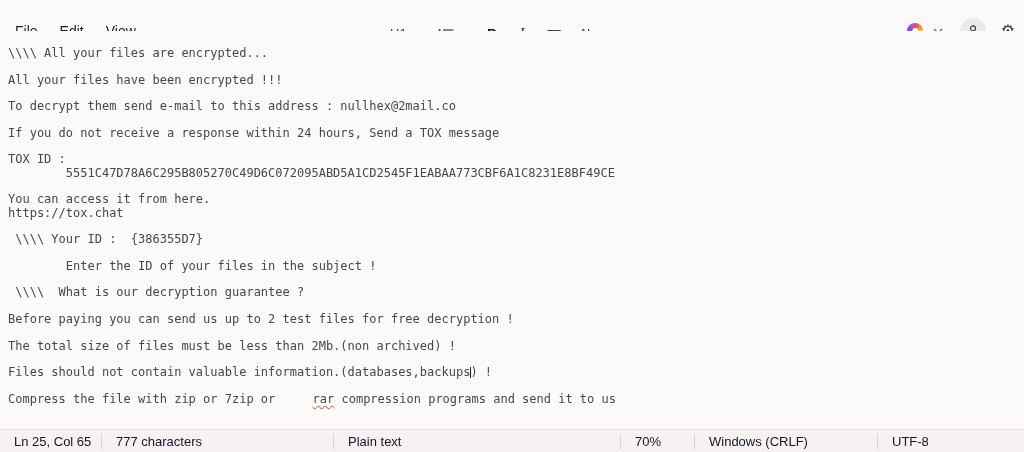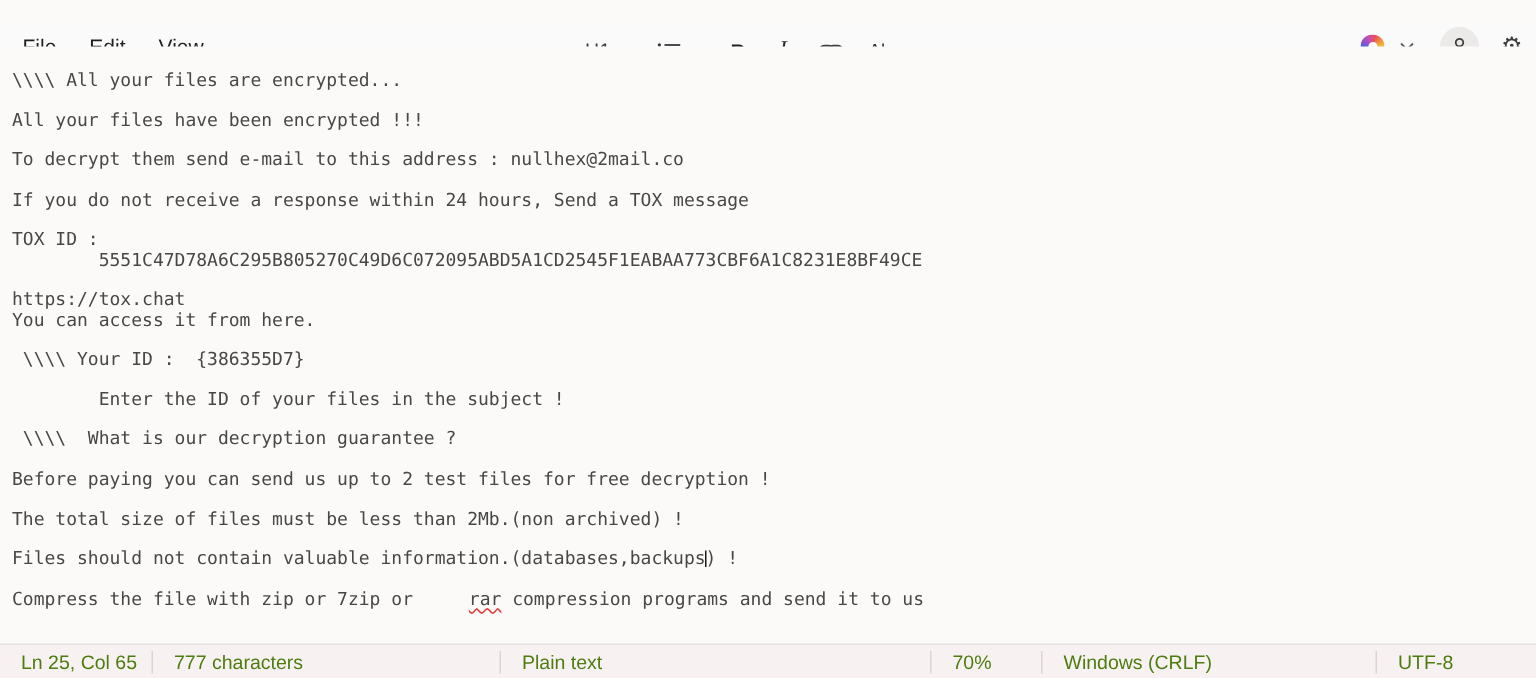--- a/index.html
+++ b/index.html
@@ -88,30 +88,30 @@
     text-decoration-thickness:1px;
     text-underline-offset:2px;
     margin-left:30px;
   }
 
   
   .statusbar {
     position:absolute; bottom:0; left:0; width:1024px; height:23px;
     background:#f7f2f1; border-top:1px solid #e8e3e2;
     display:flex; align-items:center;
-    font-size:13px; color:#4d7c0f;
+    font-size:13px; color:#0f172a;
   }
   .seg { padding-left:14px; height:15px; line-height:15px; border-left:1px solid #dad4d3; white-space:nowrap; }
   .seg:first-child { border-left:none; }
   .seg.s1 { width:101px; }
   .seg.s2 { width:232px; }
   .seg.s3 { width:287px; }
   .seg.s4 { width:74px;  }
   .seg.s5 { width:183px; }
-  .seg.s6 { flex:1;margin-left:40px; }
+  .seg.s6 { flex:1; }
 </style>
 </head>
 <body>
 
 <div class="titlebar">
   <div class="menus">
     <button class="menu-item">File</button>
     <button class="menu-item">Edit</button>
     <button class="menu-item">View</button>
   </div>
@@ -181,22 +181,22 @@
       <div class="line"></div>
       <div class="line">All your files have been encrypted !!!</div>
       <div class="line"></div>
       <div class="line">To decrypt them send e-mail to this address : nullhex@2mail.co</div>
       <div class="line"></div>
       <div class="line">If you do not receive a response within 24 hours, Send a TOX message</div>
       <div class="line"></div>
       <div class="line">TOX ID :</div>
       <div class="line">        5551C47D78A6C295B805270C49D6C072095ABD5A1CD2545F1EABAA773CBF6A1C8231E8BF49CE</div>
       <div class="line"></div>
+      <div class="line">You can access it from here.</div>
       <div class="line">https://tox.chat</div>
-      <div class="line">You can access it from here.</div>
       <div class="line"></div>
       <div class="line"> \\\\ Your ID :  {386355D7}</div>
       <div class="line"></div>
       <div class="line">        Enter the ID of your files in the subject !</div>
       <div class="line"></div>
       <div class="line"> \\\\  What is our decryption guarantee ?</div>
       <div class="line"></div>
       <div class="line">Before paying you can send us up to 2 test files for free decryption !</div>
       <div class="line"></div>
       <div class="line">The total size of files must be less than 2Mb.(non archived) !</div>

